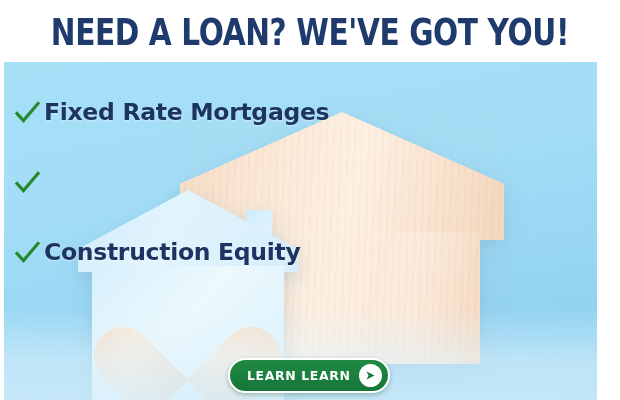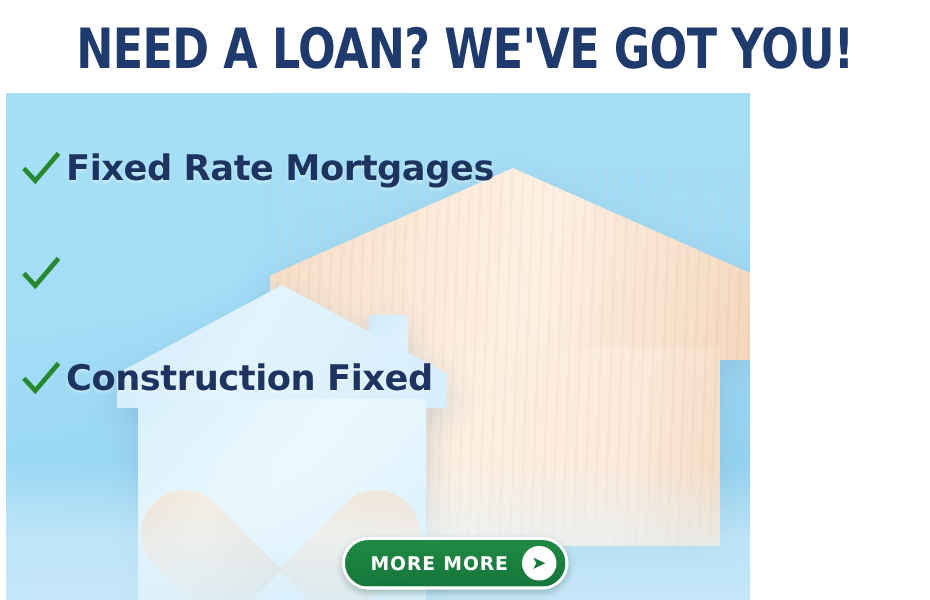--- a/index.html
+++ b/index.html
@@ -45,21 +45,21 @@
     transform-origin: center center;
     white-space: nowrap;
     margin-top: 2px;
   }
 
   
   .panel {
     position: absolute;
     left: 4px;
     top: 62px;
-    width: 496px;
+    width: 593px;
     height: 338px;
     background: linear-gradient(170deg, #a6e0f7 0%, #a3ddf6 38%, #92d3f2 78%, #8ccff0 100%);
     overflow: hidden;
   }
 
   
   .scene {
     position: absolute;
     inset: 0;
     pointer-events: none;
@@ -304,28 +304,28 @@
       <div class="benefit-row">
         <svg class="check-icon" viewBox="0 0 30 30">
           <path d="M5 15.5 L11.5 22.5 L26 5.5" fill="none" stroke="#27892f" stroke-width="3.2" stroke-linecap="square" stroke-linejoin="miter"></path>
         </svg>
       </div>
 
       <div class="benefit-row">
         <svg class="check-icon" viewBox="0 0 30 30">
           <path d="M5 15.5 L11.5 22.5 L26 5.5" fill="none" stroke="#27892f" stroke-width="3.2" stroke-linecap="square" stroke-linejoin="miter"></path>
         </svg>
-        <span class="benefit-label">Construction Fixed</span>
+        <span class="benefit-label">Construction Equity</span>
       </div>
 
 
     </div>
 
     <div class="cta-button">
-      <span class="cta-label">MORE MORE</span>
+      <span class="cta-label">LEARN LEARN</span>
       <span class="cta-arrow-circle">
         <svg width="13" height="13" viewBox="0 0 16 16" aria-hidden="true">
           <path d="M3 3.2 L13 8 L3 12.8 L5.6 8 Z" fill="#17763a"></path>
         </svg>
       </span>
     </div>
 
   </div>
 </div>
 

